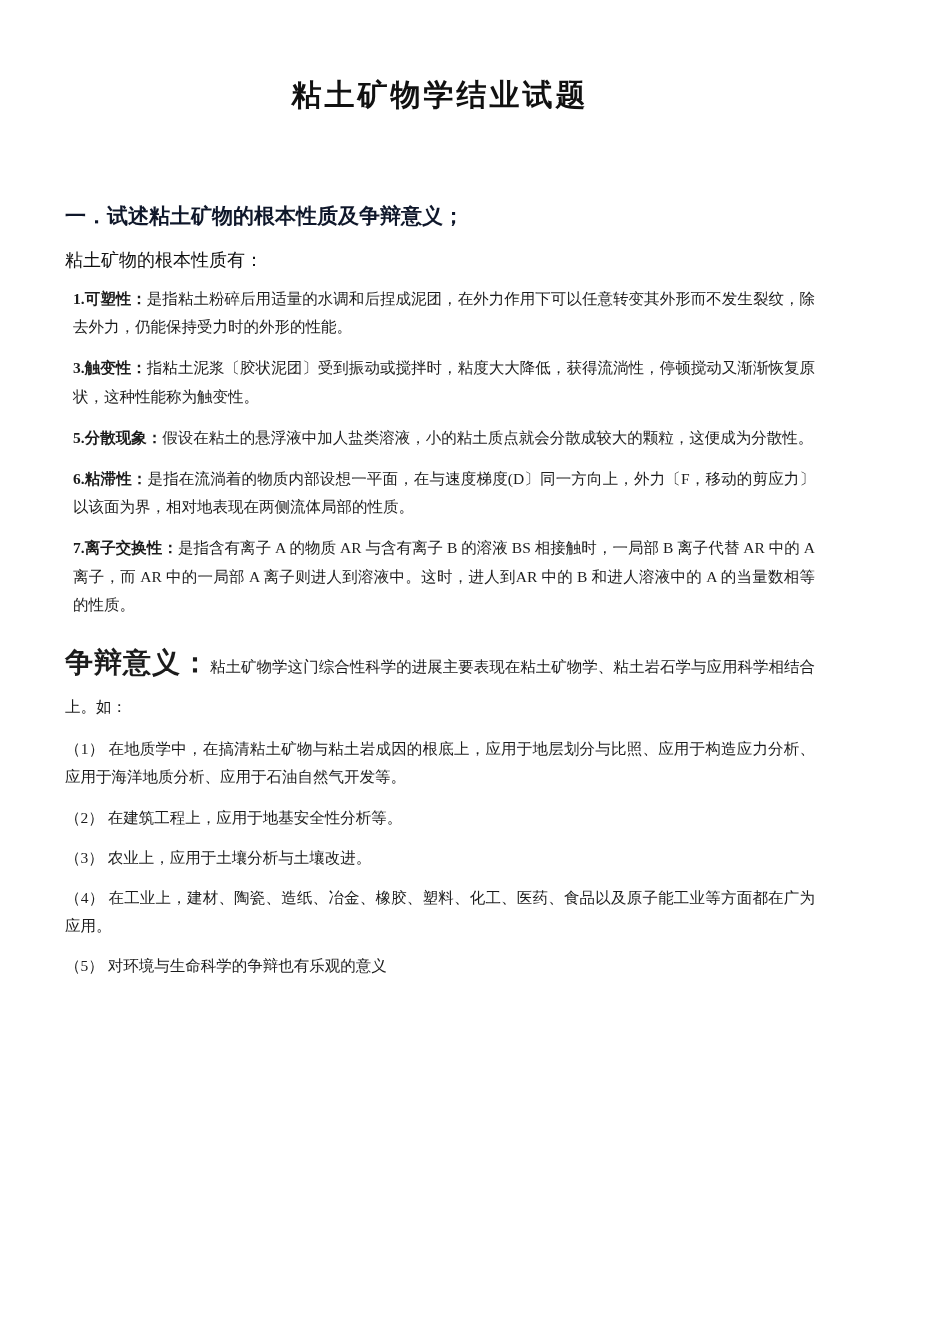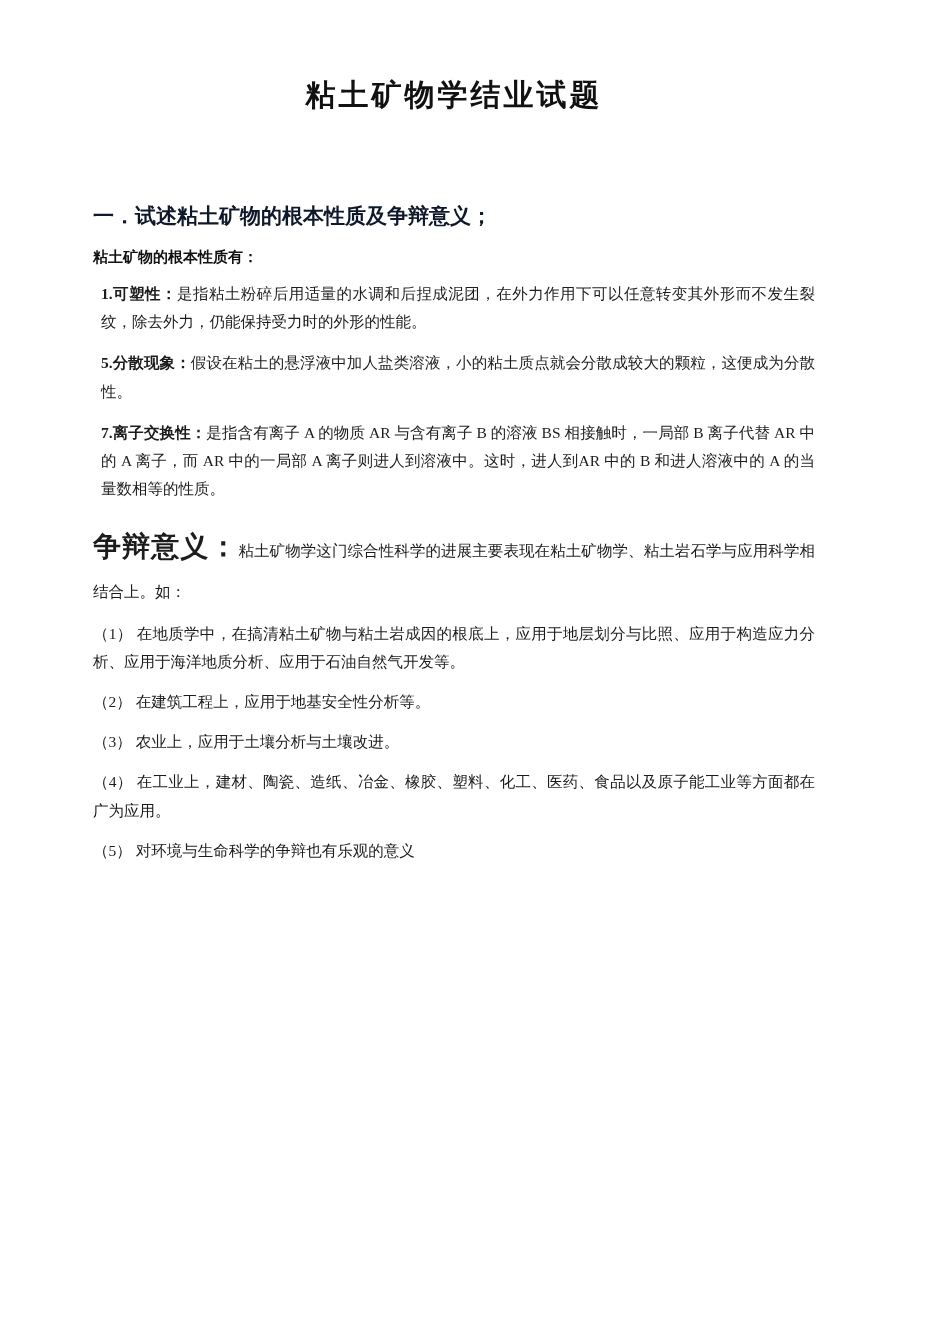--- a/index.html
+++ b/index.html
@@ -11,40 +11,40 @@
     width: 950px;
     height: 1344px;
     overflow: hidden;
     font-family: "Liberation Serif", serif;
     color: #1c1c1c;
   }
   .page {
     box-sizing: border-box;
     width: 950px;
     height: 1344px;
-    padding: 75px 135px 0 93px;
+    padding: 75px 135px 0 65px;
     background: #ffffff;
   }
   .doc-title {
     text-align: center;
     font-size: 30px;
     font-weight: bold;
     letter-spacing: 3px;
     margin: 0 0 0 0;
     color: #111;
   }
   .q-heading {
     font-size: 21px;
     font-weight: bold;
     margin: 86px 0 0 0;
     color: #0f172a;
   }
   .s-heading {
-    font-size: 15px;
-    font-weight: bold;
+    font-size: 18px;
+    font-weight: normal;
     margin: 18px 0 0 0;
     color: #111;
   }
   .para {
     font-size: 15.5px;
     line-height: 1.82;
     text-align: justify;
     margin: 13px 0 0 8px;
   }
   .para .lbl {
@@ -75,24 +75,26 @@
 
   <h1 class="doc-title">粘土矿物学结业试题</h1>
 
   <h2 class="q-heading">一．试述粘土矿物的根本性质及争辩意义；</h2>
 
   <h3 class="s-heading">粘土矿物的根本性质有：</h3>
 
   <p class="para"><span class="lbl">1.可塑性：</span><span>是指粘土粉碎后用适量的水调和后捏成泥团，在外力作用下可以任意转变其外形而不发生裂纹，除去外力，仍能保持受力时的外形的性能。</span></p>
 
 
+  <p class="para"><span class="lbl">3.触变性：</span><span>指粘土泥浆〔胶状泥团〕受到振动或搅拌时，粘度大大降低，获得流淌性，停顿搅动又渐渐恢复原状，这种性能称为触变性。</span></p>
 
 
   <p class="para"><span class="lbl">5.分散现象：</span><span>假设在粘土的悬浮液中加人盐类溶液，小的粘土质点就会分散成较大的颗粒，这便成为分散性。</span></p>
 
+  <p class="para"><span class="lbl">6.粘滞性：</span><span>是指在流淌着的物质内部设想一平面，在与速度梯度(D〕同一方向上，外力〔F，移动的剪应力〕以该面为界，相对地表现在两侧流体局部的性质。</span></p>
 
   <p class="para"><span class="lbl">7.离子交换性：</span><span>是指含有离子 A 的物质 AR 与含有离子 B 的溶液 BS 相接触时，一局部 B 离子代替 AR 中的 A 离子，而 AR 中的一局部 A 离子则进人到溶液中。这时，进人到AR 中的 B 和进人溶液中的 A 的当量数相等的性质。</span></p>
 
   <p class="meaning"><span class="mh">争辩意义：</span><span>粘土矿物学这门综合性科学的进展主要表现在粘土矿物学、粘土岩石学与应用科学相结合上。如：</span></p>
 
   <p class="app">（1） 在地质学中，在搞清粘土矿物与粘土岩成因的根底上，应用于地层划分与比照、应用于构造应力分析、应用于海洋地质分析、应用于石油自然气开发等。</p>
   <p class="app">（2） 在建筑工程上，应用于地基安全性分析等。</p>
   <p class="app">（3） 农业上，应用于土壤分析与土壤改进。</p>
   <p class="app">（4） 在工业上，建材、陶瓷、造纸、冶金、橡胶、塑料、化工、医药、食品以及原子能工业等方面都在广为应用。</p>
   <p class="app">（5） 对环境与生命科学的争辩也有乐观的意义</p>

